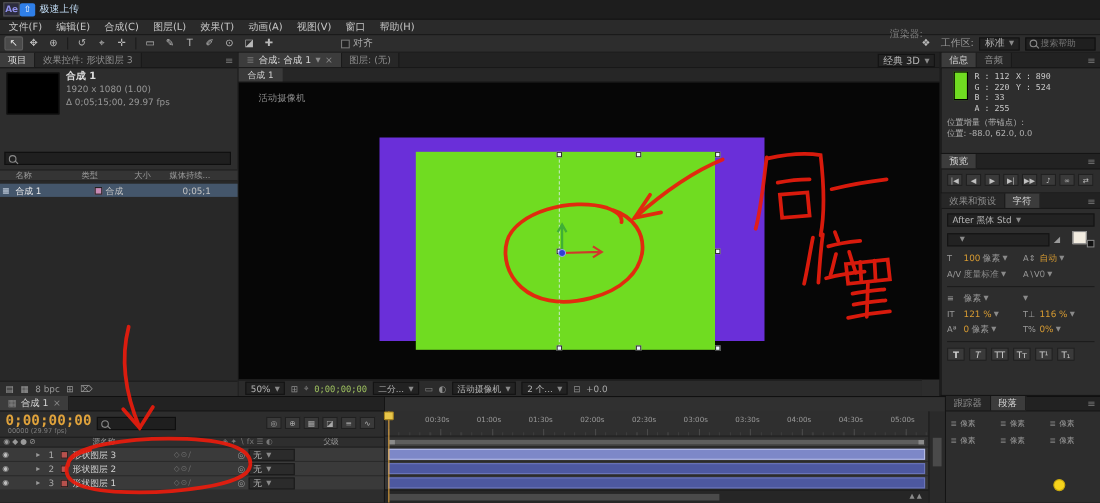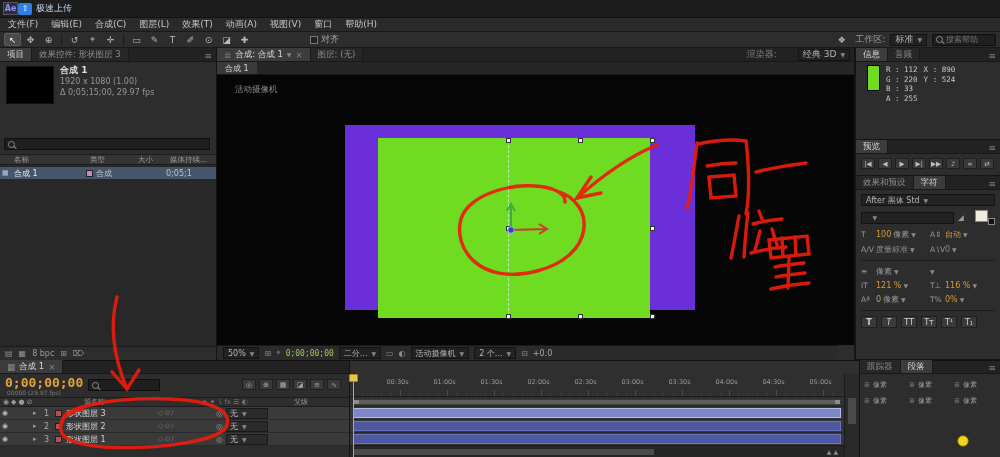--- a/index.html
+++ b/index.html
@@ -39,21 +39,21 @@
   .tab.active { background:#3c3c3c; color:#d8d8d8; }
   .panel-menu { margin-left:auto; color:#7f7f7f; padding:0 4px; }
   
   .project-panel { width:217px; }
   .thumb { position:absolute; top:18px; left:6px; width:48px; height:38px; background:#000; border:1px solid #111; }
   .comp-meta { position:absolute; top:17px; left:60px; line-height:11px; }
   .comp-meta .name { color:#ddd; font-weight:bold; }
   .comp-meta .sub { color:#979797; font-size:8px; }
   .proj-search { position:absolute; top:90px; left:4px; right:6px; }
   .proj-header { position:absolute; top:106px; left:0; right:0; height:11px; background:#343434; border-top:1px solid #1d1d1d; border-bottom:1px solid #1d1d1d; display:flex; align-items:center; font-size:7.5px; color:#9a9a9a; }
-  .ph-name { width:90px; padding-left:14px; } .ph-type { width:48px; } .ph-size { width:32px; } .ph-dur { flex:1; }
+  .ph-name { width:74px; padding-left:14px; } .ph-type { width:48px; } .ph-size { width:32px; } .ph-dur { flex:1; }
   .proj-list { position:absolute; top:117px; left:0; right:0; bottom:14px; background:#282828; }
   .proj-row { position:absolute; top:2px; left:0; right:0; height:12px; background:#44566b; display:flex; align-items:center; color:#e8e8e8; font-size:8px; }
   .pr-ic { width:10px; margin:0 2px; color:#b9c6d6; font-size:7px; }
   .pr-name { width:72px; } .pr-type { width:48px; color:#c2c2c2; display:flex; align-items:center; gap:3px; } .pr-size{ width:32px; } .pr-dur { flex:1; color:#c2c2c2; }
   .chip { width:7px; height:7px; background:#b8514d; border:1px solid #222; flex:none; }
   .proj-footer { position:absolute; bottom:0; left:0; right:0; height:14px; background:#2d2d2d; border-top:1px solid #1b1b1b; display:flex; align-items:center; gap:6px; padding:0 5px; color:#9a9a9a; font-size:8px; }
   
   .comp-panel { flex:1; }
   .comp-subtabs { position:absolute; top:14px; left:0; right:0; height:13px; background:#262626; border-bottom:1px solid #181818; display:flex; align-items:flex-end; }
   .subtab { height:12px; padding:0 8px; background:#3a3a3a; color:#cfcfcf; font-size:8px; display:flex; align-items:center; }
@@ -242,21 +242,21 @@
 
   <div class="panel comp-panel">
     <div class="tabs">
       <span class="tab active">
         <span style="color:#777;">≣</span>
         <span>合成: 合成 1</span>
         <span class="caret">▼</span>
         <span style="color:#888;">×</span>
       </span>
       <span class="tab">图层: (无)</span>
-      <span class="panel-menu" style="display:flex; gap:21px; align-items:center;">
+      <span class="panel-menu" style="display:flex; gap:11px; align-items:center;flex-direction:column;">
         <span>渲染器:</span>
         <span class="dd">
             <span>经典 3D</span>
             <span class="caret">▼</span>
           </span>
       </span>
     </div>
     <div class="comp-subtabs">
       <span class="subtab">合成 1</span>
     </div>
@@ -313,20 +313,24 @@
         <div class="info-col">
           <div>R : 112</div>
             <div>G : 220</div>
             <div>B : 33</div>
             <div>A : 255</div>
         </div>
         <div class="info-col">
           <div>X : 890</div>
             <div>Y : 524</div>
         </div>
+      </div>
+      <div class="info-pos">
+        <div>位置增量（带锚点）:</div>
+        <div>位置: -88.0, 62.0, 0.0</div>
       </div>
     </div>
 
     <div class="rc-panel preview-panel">
       <div class="tabs">
         <span class="tab active">预览</span>
         <span class="panel-menu">≡</span>
       </div>
       <div class="pv-body">
         <span class="pv-btn">|◀</span>

